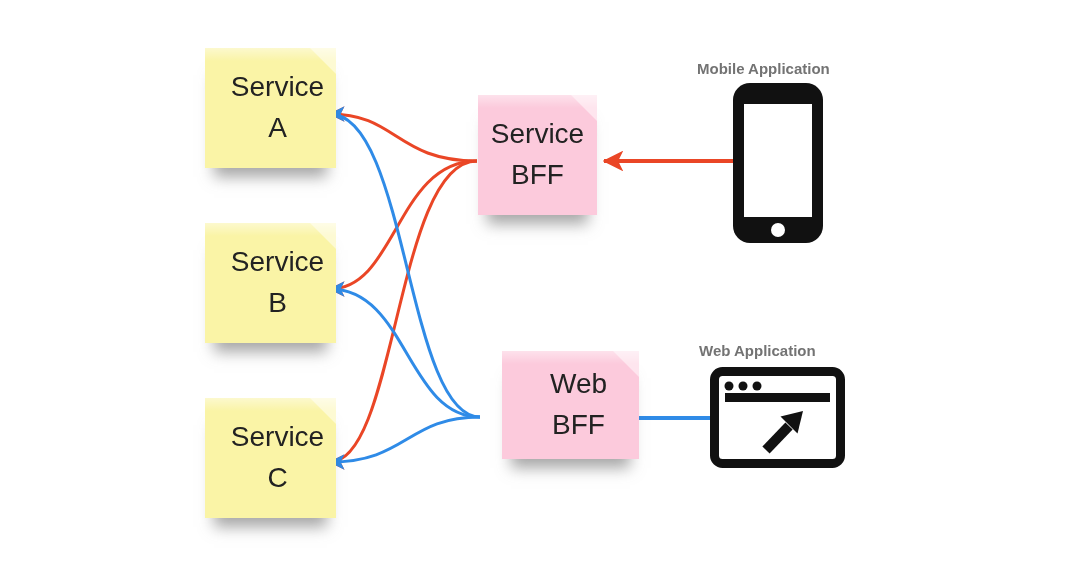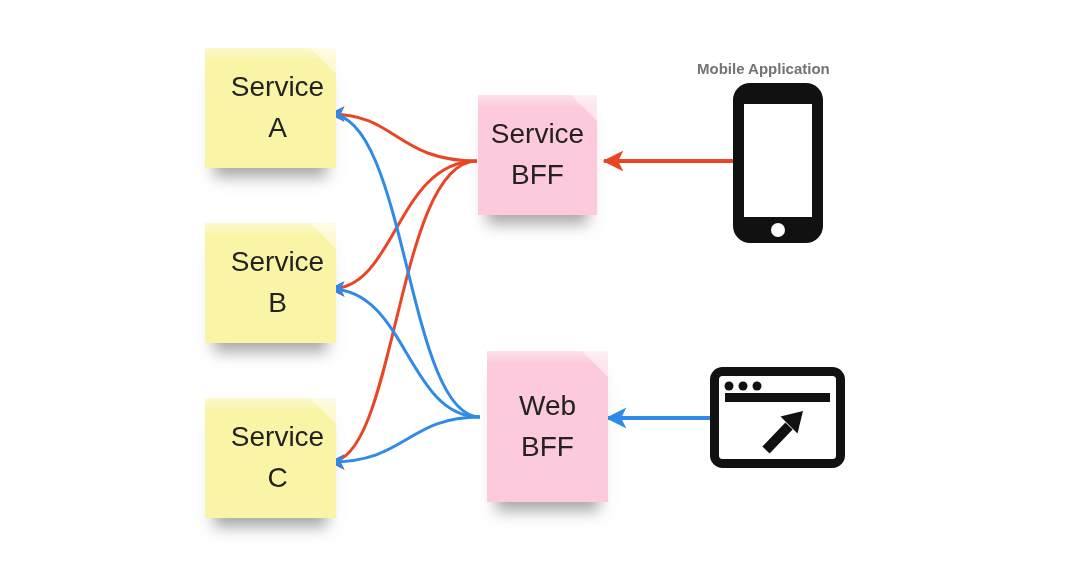--- a/index.html
+++ b/index.html
@@ -18,21 +18,21 @@
   .note{background-image:linear-gradient(180deg,rgba(255,255,255,.45) 0,rgba(255,255,255,0) 13px);}
   .note::after{
     content:"";position:absolute;top:0;right:0;
     border-style:solid;border-width:0 26px 26px 0;
     border-color:transparent rgba(255,255,255,.5) transparent transparent;
   }
   #service-a{left:205px;top:48px;}
   #service-b{left:205px;top:223px;}
   #service-c{left:205px;top:398px;}
   #mobile-bff{left:478px;top:95px;width:119px;}
-  #web-bff{left:487px;top:351px;width:121px;height:151px;}
+  #web-bff{left:502px;top:351px;width:121px;height:108px;padding-left:16px;}
 
   .app-label{
     position:absolute;width:160px;text-align:left;
     font-weight:700;font-size:15px;color:#737373;
   }
   #mobile-app-label{left:697px;top:60px;}
   #web-app-label{left:699px;top:342px;}
 </style>
 </head>
 <body>
@@ -94,14 +94,15 @@
   <div class="note pink" id="mobile-bff">
     <span>Service</span>
     <span>BFF</span>
   </div>
   <div class="note pink" id="web-bff">
     <span>Web</span>
     <span>BFF</span>
   </div>
 
   <div class="app-label" id="mobile-app-label">Mobile Application</div>
+  <div class="app-label" id="web-app-label">Web Application</div>
 
 </div>
 
 </body></html>

